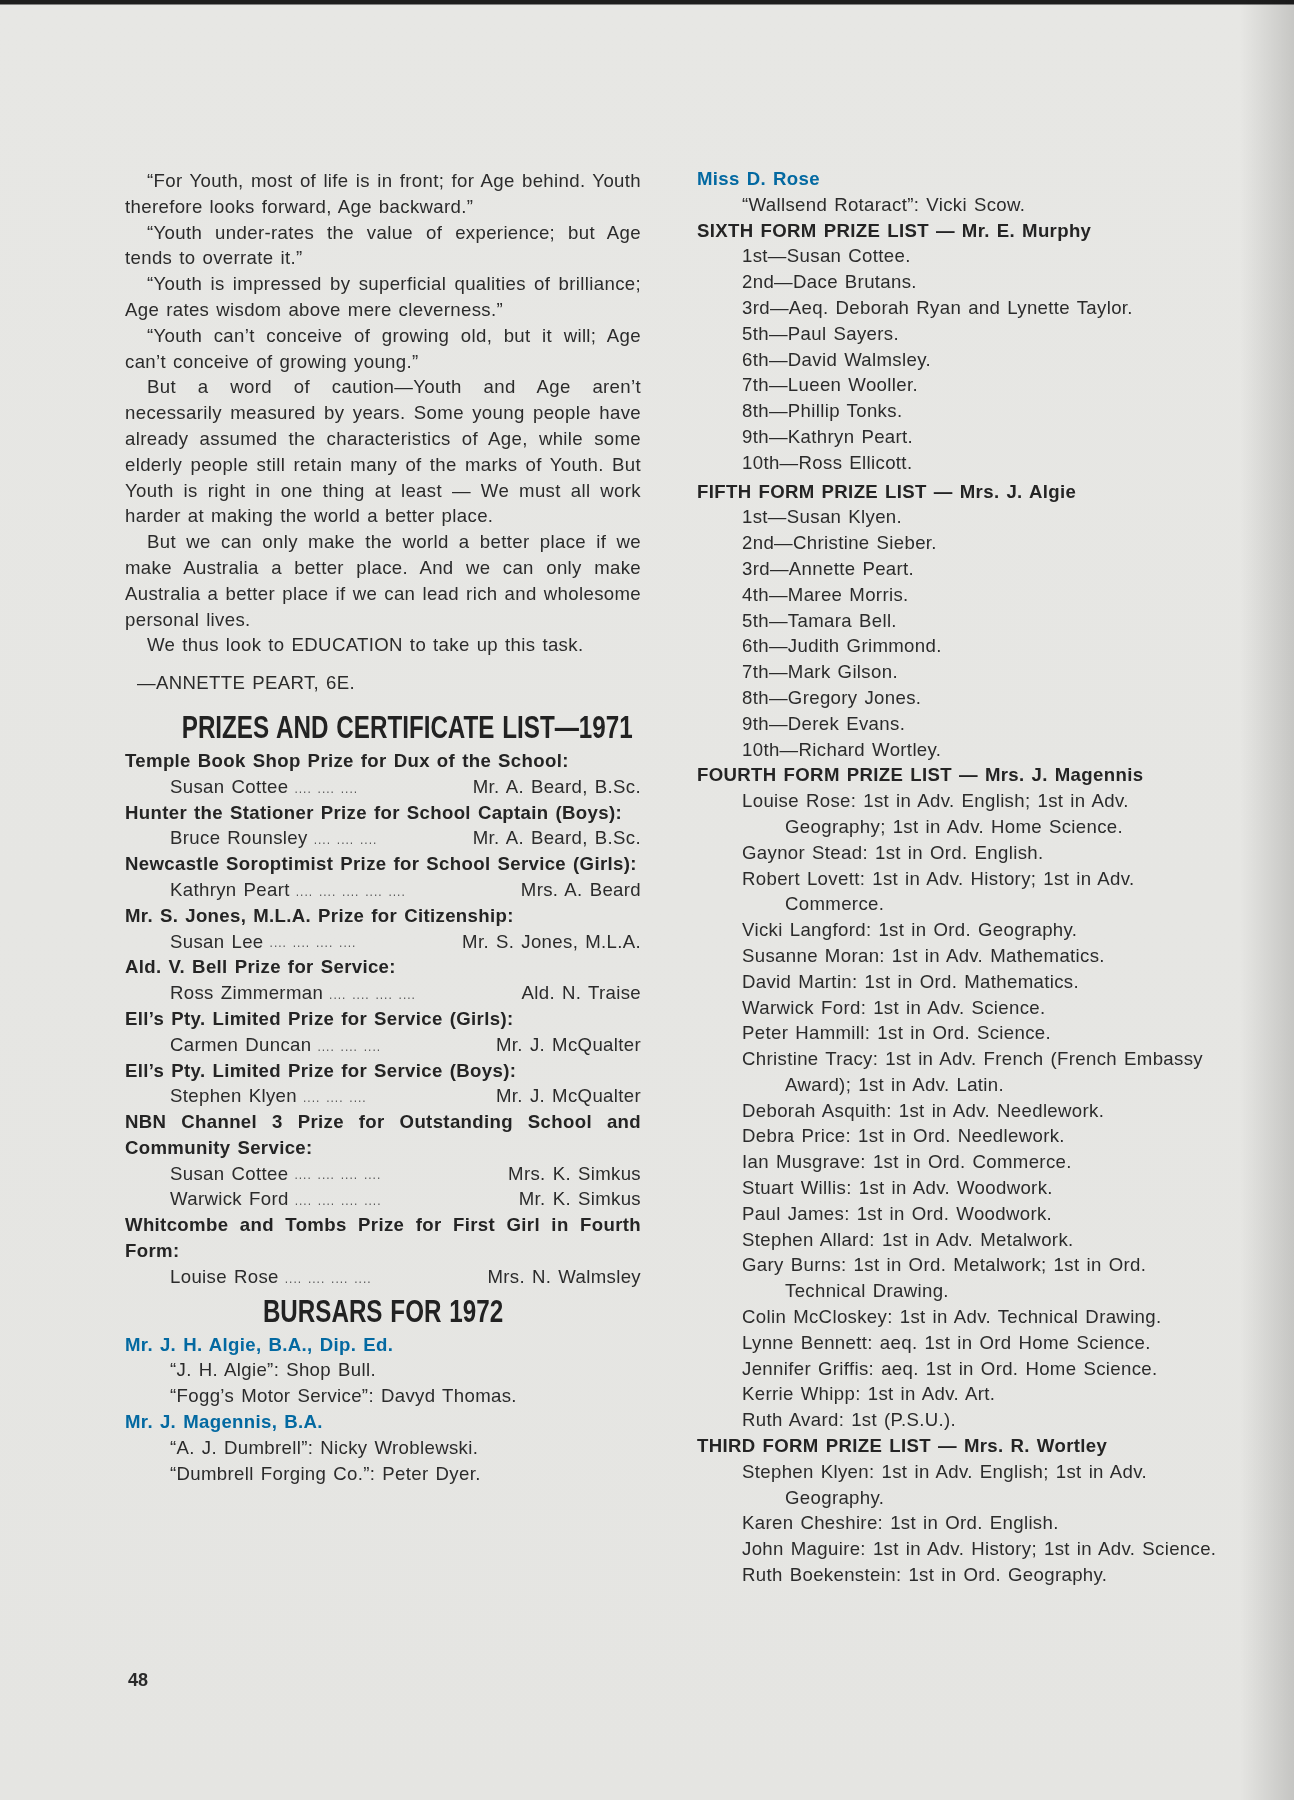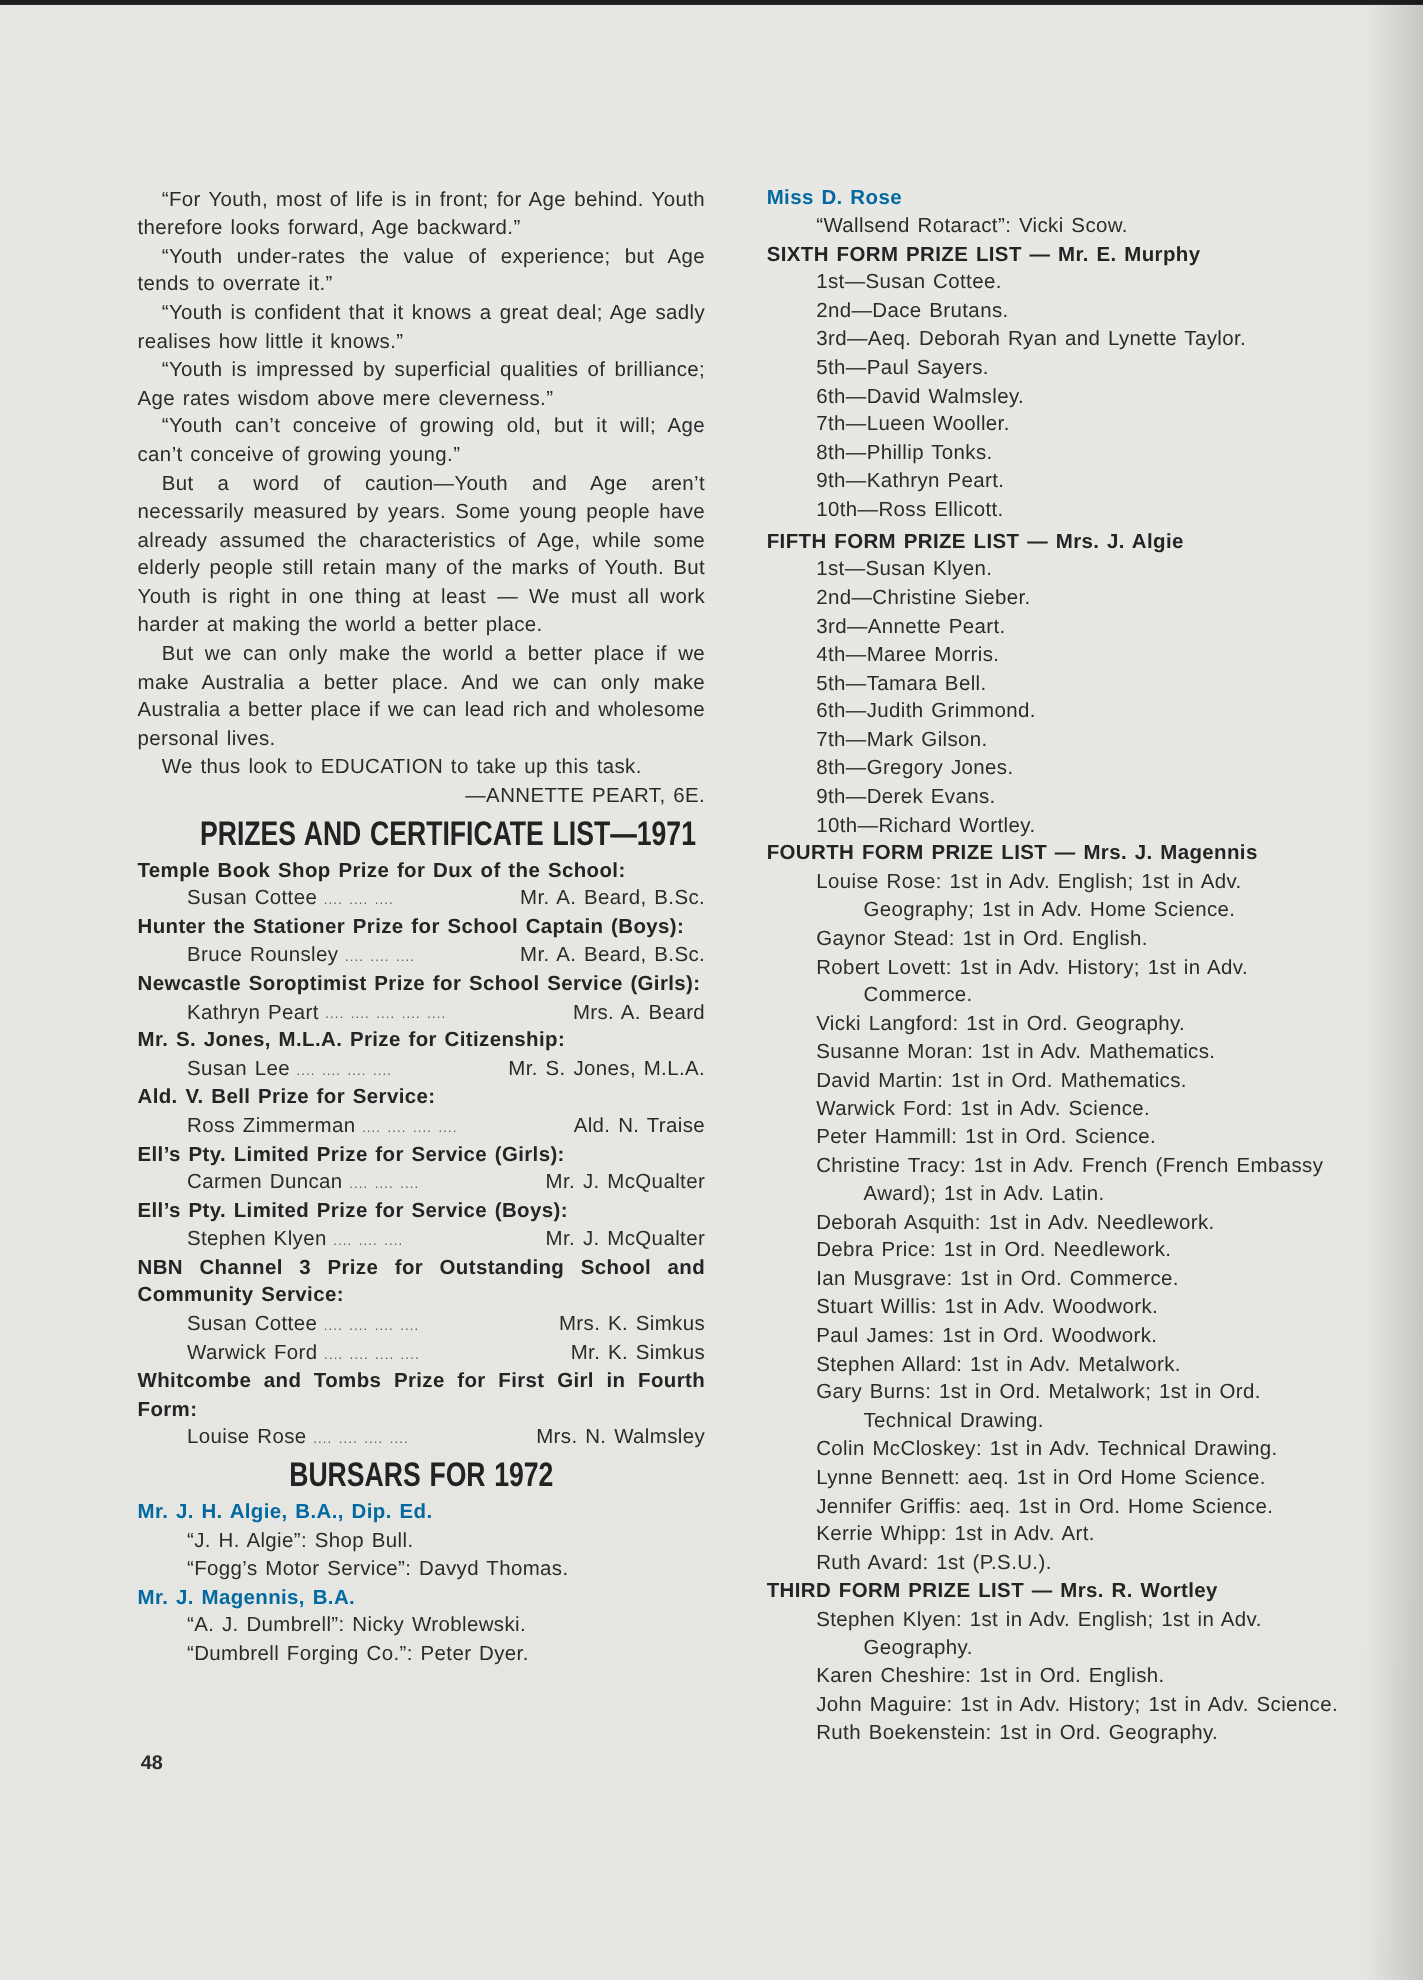--- a/index.html
+++ b/index.html
@@ -20,21 +20,21 @@
     position: absolute;
     font-size: 18.6px;
     line-height: 25.8px;
     letter-spacing: 0.35px;
     word-spacing: 1.5px;
   }
   #left { left: 125px; top: 168px; width: 516px; }
   #right { left: 697px; top: 166px; width: 520px; }
 
   .para { text-align: justify; text-indent: 22px; margin: 0; }
-  .sig { text-align: right; margin: 0; }
+  .sig { text-align: left; margin: 12px; }
   .heading {
     font-family: "Liberation Sans", sans-serif;
     font-weight: bold;
     font-size: 31px;
     line-height: 40px;
     letter-spacing: 0;
     transform: scaleX(0.78);
     transform-origin: center;
     text-align: center;
     margin: 2px 0 0 0;
@@ -49,34 +49,33 @@
 
   .bursar-head { font-weight: bold; margin: 0; color: #0369a1; }
   .bursar-item { padding-left: 45px; margin: 0; }
 
   .form-head { font-weight: bold; margin: 0; color: #242424; white-space: nowrap; }
   .rank-item { padding-left: 45px; margin: 0; }
   .entry-wrap { padding-left: 88px; text-indent: -43px; margin: 0; }
   .gap-small { height: 3px; }
 
   #page-number {
-    position: absolute; left: 128px; top: 1592px;
+    position: absolute; left: 128px; top: 1670px;
     font-size: 18px; font-weight: bold; color: #2a2a2a;
   }
 </style>
 </head>
 <body>
 
 <div class="paper"></div>
 
 <div id="left" class="col">
   <div>
     <p class="para">“For Youth, most of life is in front; for Age behind. Youth therefore looks forward, Age backward.”</p>
     <p class="para">“Youth under-rates the value of experience; but Age tends to overrate it.”</p>
-    <p class="para">“Youth is confident that it knows a great deal; Age sadly realises how little it knows.”</p>
     <p class="para">“Youth is impressed by superficial qualities of brilliance; Age rates wisdom above mere cleverness.”</p>
     <p class="para">“Youth can’t conceive of growing old, but it will; Age can’t conceive of growing young.”</p>
     <p class="para">But a word of caution—Youth and Age aren’t necessarily measured by years. Some young people have already assumed the characteristics of Age, while some elderly people still retain many of the marks of Youth. But Youth is right in one thing at least — We must all work harder at making the world a better place.</p>
     <p class="para">But we can only make the world a better place if we make Australia a better place. And we can only make Australia a better place if we can lead rich and wholesome personal lives.</p>
     <p class="para">We thus look to EDUCATION to take up this task.</p>
     <p class="sig">—ANNETTE PEART, 6E.</p>
   </div>
 
   <div class="heading">PRIZES AND CERTIFICATE LIST—1971</div>
 

